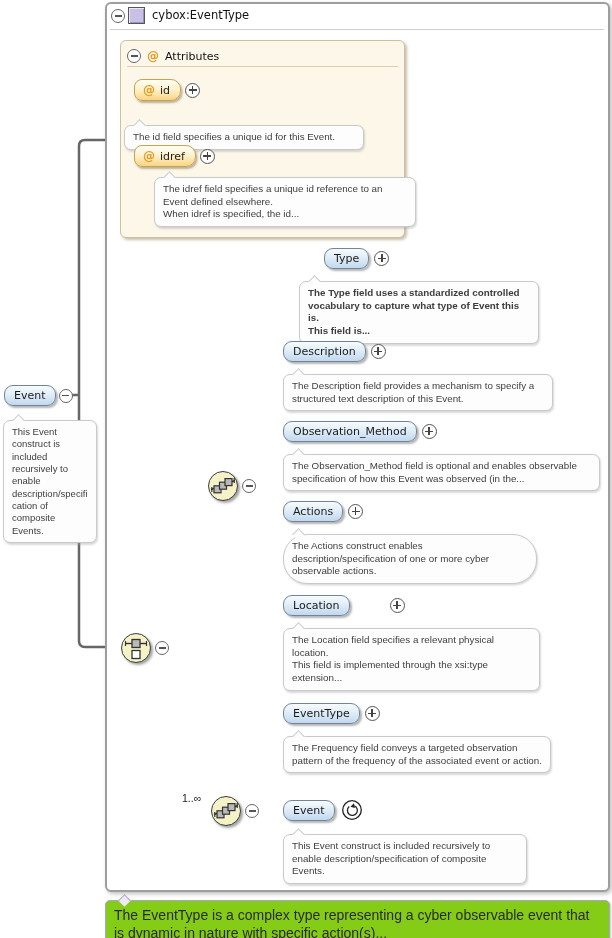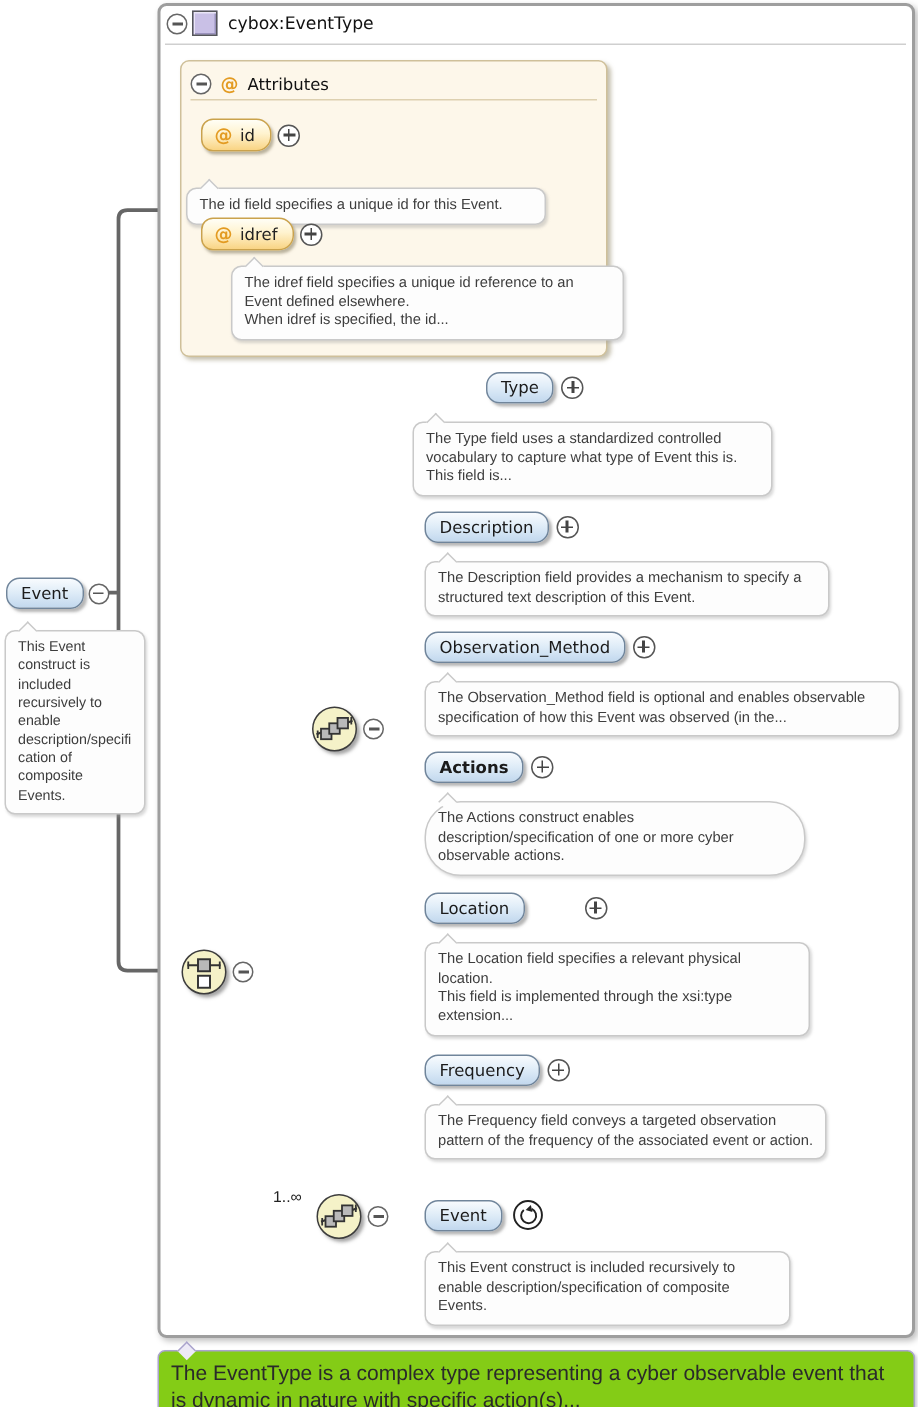--- a/index.html
+++ b/index.html
@@ -129,50 +129,50 @@
       <rect x="16" y="6.6" width="7" height="7" fill="#b9b9b9" stroke="#333" stroke-width="1.2"></rect>
     </svg>
   </span>
   <span class="toggle"></span>
 </div>
 
 <div class="abs el-row z2" style="left:283px;top:248px;padding-left:41px;">
   <span class="pill">Type</span>
   <span class="plus"></span>
 </div>
-<div class="abs ann z2" style="left:275px;top:281px;width:222px;">The Type field uses a standardized controlled vocabulary to capture what type of Event this is.
+<div class="abs ann z2" style="left:299px;top:281px;width:222px;font-weight:bold;">The Type field uses a standardized controlled vocabulary to capture what type of Event this is.
 This field is...</div>
 
 <div class="abs el-row z2" style="left:283px;top:341px;">
   <span class="pill">Description</span>
   <span class="plus"></span>
 </div>
 <div class="abs ann z2" style="left:283px;top:374px;width:252px;">The Description field provides a mechanism to specify a structured text description of this Event.</div>
 
 <div class="abs el-row z2" style="left:283px;top:421px;">
   <span class="pill">Observation_Method</span>
   <span class="plus"></span>
 </div>
 <div class="abs ann z2" style="left:283px;top:454px;width:299px;">The Observation_Method field is optional and enables observable specification of how this Event was observed (in the...</div>
 
-<div class="abs el-row z2" style="left:283px;top:501px;font-weight:bold;">
+<div class="abs el-row z2" style="left:283px;top:501px;">
   <span class="pill">Actions</span>
   <span class="plus"></span>
 </div>
 <div class="abs ann z2" style="left:283px;top:534px;width:236px;border-radius:24px;">The Actions construct enables description/specification of one or more cyber observable actions.</div>
 
 <div class="abs el-row z2" style="left:283px;top:595px;gap:40px;">
   <span class="pill">Location</span>
   <span class="plus"></span>
 </div>
 <div class="abs ann z2" style="left:283px;top:628px;width:239px;">The Location field specifies a relevant physical location.
 This field is implemented through the xsi:type extension...</div>
 
 <div class="abs el-row z2" style="left:283px;top:703px;">
-  <span class="pill">Frequency</span>
+  <span class="pill">EventType</span>
   <span class="plus"></span>
 </div>
 <div class="abs ann z2" style="left:283px;top:736px;width:250px;">The Frequency field conveys a targeted observation pattern of the frequency of the associated event or action.</div>
 
 <div class="abs occ-label z2" style="left:182px;top:792px;">1..∞</div>
 <div class="abs comp-row z2" style="left:211px;top:796px;">
   <span class="comp">
     <svg width="28" height="28" viewBox="0 0 28 28">
       <line x1="2" y1="17.5" x2="26" y2="8.5" stroke="#333" stroke-width="1.4"></line>
       <line x1="2.8" y1="15" x2="2.8" y2="20" stroke="#333" stroke-width="1.2"></line>

